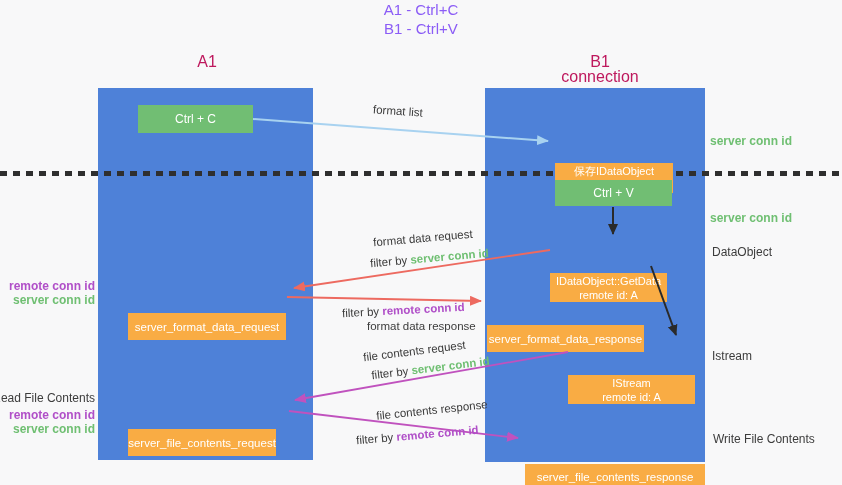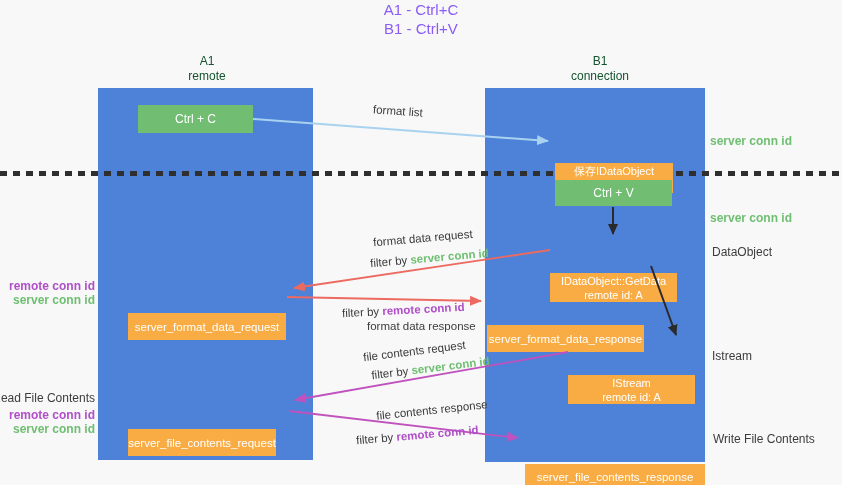--- a/index.html
+++ b/index.html
@@ -9,21 +9,21 @@
     background:#f8f8f9; overflow:hidden;
     font-family:"Liberation Sans", sans-serif;
     color:#3c3c3c;
   }
   .title {
     position:absolute; left:0; top:8; width:842px;
     text-align:center; font-size:15px; line-height:19px; color:#8b5cf6;
   }
   .col-header {
     position:absolute; width:140px; text-align:center;
-    font-size:12px; line-height:15px; color:#14532d; top:54px;
+    font-size:16px; line-height:15px; color:#be185d; top:54px;
   }
   .lifeline { position:absolute; background:#4e81d8; z-index:1; }
   .divider {
     position:absolute; left:0; top:171px; width:842px; height:5px; z-index:2;
     background:repeating-linear-gradient(to right,#2f2f2f 0 7px,transparent 7px 13px);
   }
   .box {
     position:absolute; z-index:3; display:flex; flex-direction:column;
     align-items:center; justify-content:center; color:#fff;
     text-align:right; white-space:nowrap;
@@ -47,21 +47,20 @@
 
 <div id="canvas">
 
   <div class="title">
     <div>A1 - Ctrl+C</div>
     <div>B1 - Ctrl+V</div>
   </div>
 
   <div class="col-header" style="left:137px;">
     <div>A1</div>
-    <div>remote</div>
   </div>
   <div class="col-header" style="left:530px;">
     <div>B1</div>
     <div>connection</div>
   </div>
 
   <div class="lifeline" style="left:98px; top:88px; width:215px; height:372px;"></div>
   <div class="lifeline" style="left:485px; top:88px; width:220px; height:374px;"></div>
 
   <div class="divider"></div>
@@ -72,21 +71,21 @@
 
   <div class="box orange" style="left:555px; top:127px; width:118px; height:30px;">
     <span class="l1">保存IDataObject</span>
     <span class="l2">remote id: A</span>
   </div>
 
   <div class="box green" style="left:555px; top:180px; width:117px; height:26px;">
     <span>Ctrl + V</span>
   </div>
 
-  <div class="box orange" style="left:550px; top:237px; width:127px; height:29px;">
+  <div class="box orange" style="left:550px; top:237px; width:117px; height:29px;">
     <span class="l1">IDataObject::GetData</span>
     <span class="l2">remote id: A</span>
   </div>
 
   <div class="box orange" style="left:128px; top:277px; width:158px; height:27px;">
     <span>server_format_data_request</span>
   </div>
 
   <div class="box orange" style="left:487px; top:289px; width:157px; height:27px;">
     <span>server_format_data_response</span>

